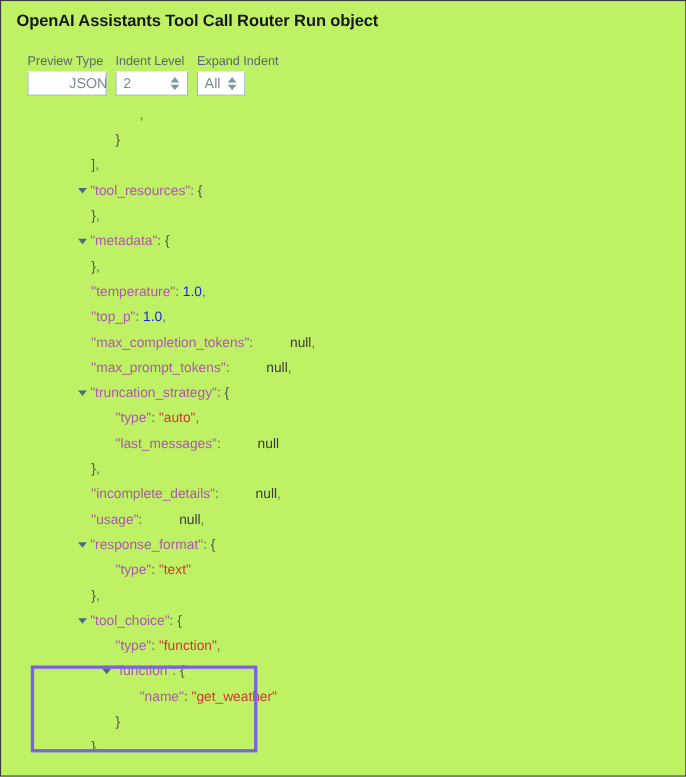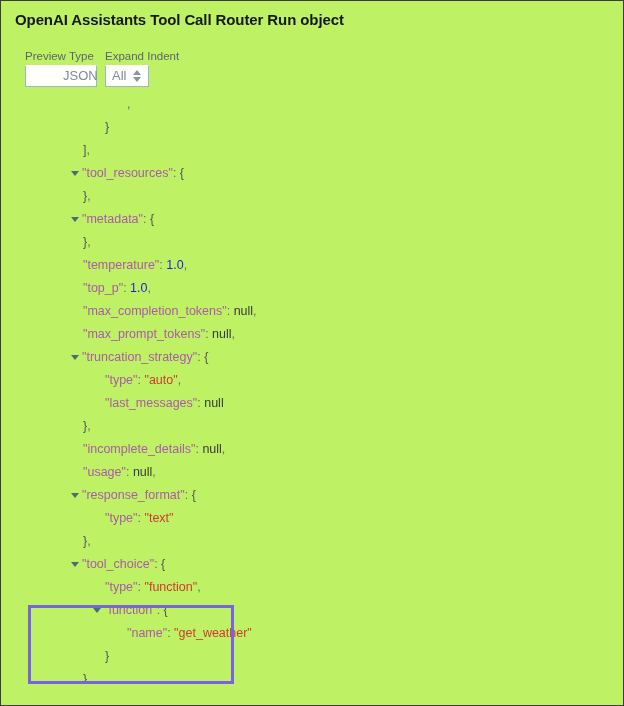--- a/index.html
+++ b/index.html
@@ -122,21 +122,21 @@
     border-top: 5.5px solid #4c6b78;
     vertical-align: 1px;
     margin-right: 3px;
   }
   .caret-spacer { display: inline-block; width: 12px; }
   .k   { color: #ab5aa8; }
   .pun { color: #6b6b6b; }
   .brc { color: #555555; }
   .str { color: #cd3a32; }
   .num { color: #1f1fd8; }
-  .nul { color: #3a3a3a; }
+  .nul { color: #3a3a3a; margin-left: 30px; }
 
   
   #highlight-box {
     position: absolute;
     left: 27px;
     top: 604px;
     width: 206px;
     height: 79px;
     box-sizing: border-box;
     border: 3px solid #7b62e0;
@@ -159,20 +159,30 @@
       <div class="control-label">Preview Type</div>
       <div class="control-box w-preview">
         <span class="control-value">JSON</span>
         <span class="spinner">
           <span class="tri up"></span>
           <span class="tri down"></span>
         </span>
       </div>
     </div>
 
+    <div class="control">
+      <div class="control-label">Indent Level</div>
+      <div class="control-box w-indent">
+        <span class="control-value">2</span>
+        <span class="spinner">
+          <span class="tri up"></span>
+          <span class="tri down"></span>
+        </span>
+      </div>
+    </div>
 
     <div class="control">
       <div class="control-label">Expand Indent</div>
       <div class="control-box w-expand">
         <span class="control-value">All</span>
         <span class="spinner">
           <span class="tri up"></span>
           <span class="tri down"></span>
         </span>
       </div>

